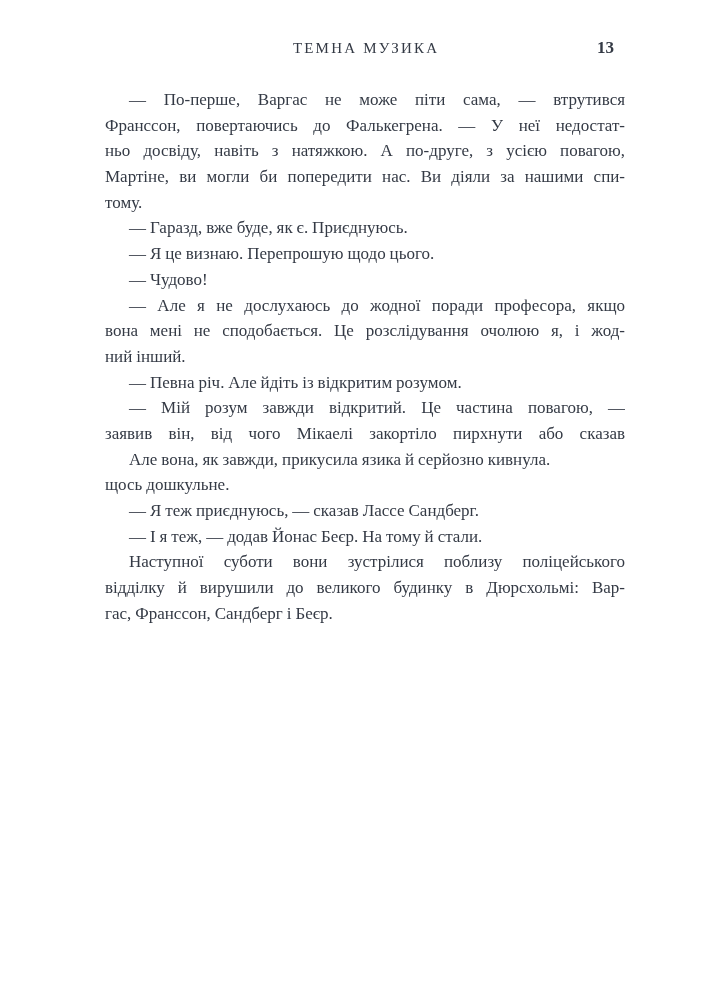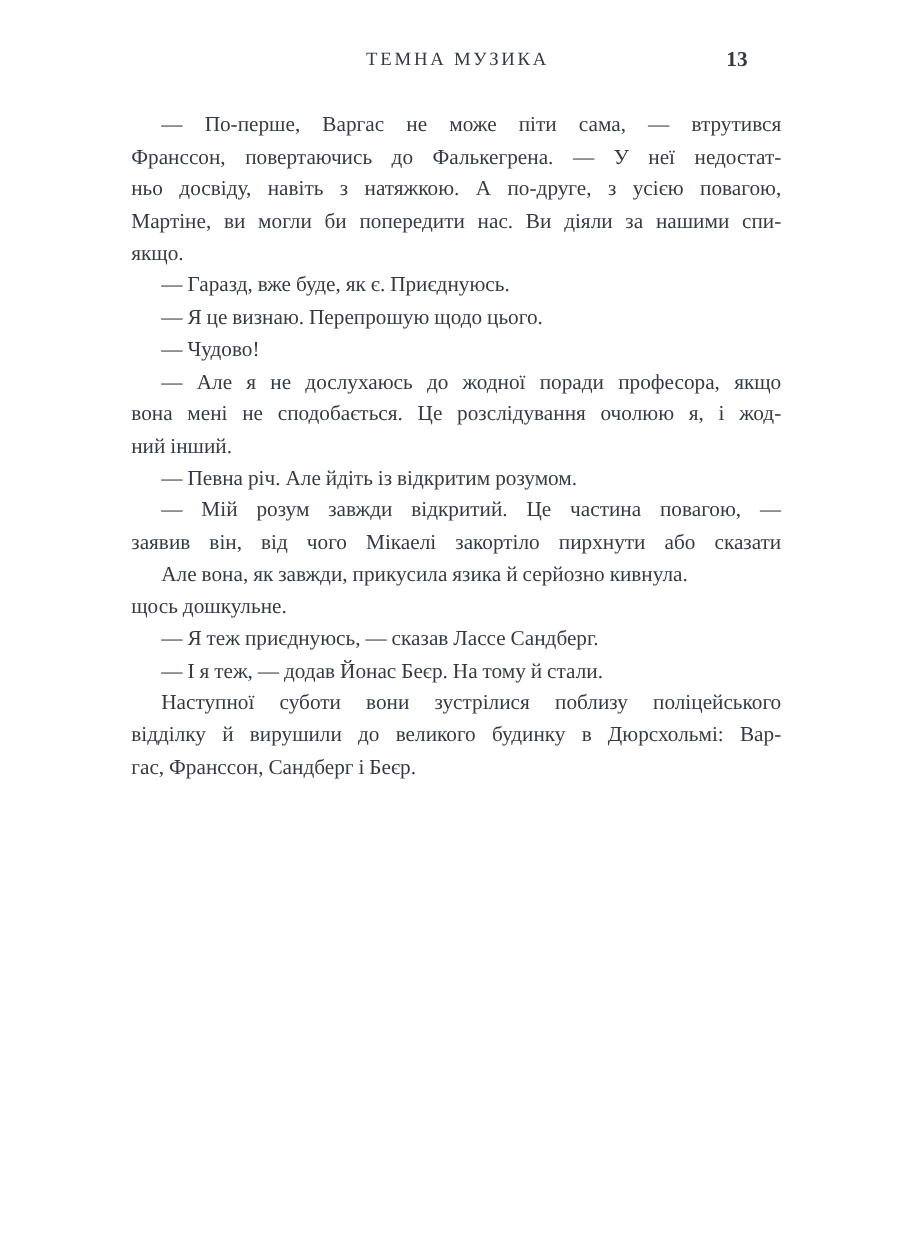--- a/index.html
+++ b/index.html
@@ -36,21 +36,21 @@
     font-size: 15px;
     letter-spacing: 2.2px;
     line-height: 20px;
     color: var(--ink);
     text-indent: 2.2px; 
     white-space: nowrap;
   }
   .page-number {
     position: absolute;
     top: 0;
-    right: 27px;
+    right: 11px;
     font-size: 17px;
     font-weight: bold;
     line-height: 20px;
     color: var(--ink);
   }
   
   .text-block {
     position: absolute;
     top: 87px;
     left: 105px;
@@ -80,30 +80,30 @@
   <header class="running-head">
     <span class="head-title">ТЕМНА МУЗИКА</span>
     <span class="page-number">13</span>
   </header>
 
   <main class="text-block">
       <div class="line first">— По-перше, Варгас не може піти сама, — втрутився</div>
       <div class="line">Франссон, повертаючись до Фалькегрена. — У неї недостат-</div>
       <div class="line">ньо досвіду, навіть з натяжкою. А по-друге, з усією повагою,</div>
       <div class="line">Мартіне, ви могли би попередити нас. Ви діяли за нашими спи-</div>
-      <div class="line last">якщо.</div>
+      <div class="line last">тому.</div>
       <div class="line first last">— Гаразд, вже буде, як є. Приєднуюсь.</div>
       <div class="line first last">— Я це визнаю. Перепрошую щодо цього.</div>
       <div class="line first last">— Чудово!</div>
       <div class="line first">— Але я не дослухаюсь до жодної поради професора, якщо</div>
       <div class="line">вона мені не сподобається. Це розслідування очолюю я, і жод-</div>
       <div class="line last">ний інший.</div>
       <div class="line first last">— Певна річ. Але йдіть із відкритим розумом.</div>
       <div class="line first">— Мій розум завжди відкритий. Це частина повагою, —</div>
-      <div class="line">заявив він, від чого Мікаелі закортіло пирхнути або сказати</div>
+      <div class="line">заявив він, від чого Мікаелі закортіло пирхнути або сказав</div>
       <div class="line first last">Але вона, як завжди, прикусила язика й серйозно кивнула.</div>
       <div class="line last">щось дошкульне.</div>
       <div class="line first last">— Я теж приєднуюсь, — сказав Лассе Сандберг.</div>
       <div class="line first last">— І я теж, — додав Йонас Беєр. На тому й стали.</div>
       <div class="line first">Наступної суботи вони зустрілися поблизу поліцейського</div>
       <div class="line">відділку й вирушили до великого будинку в Дюрсхольмі: Вар-</div>
       <div class="line last">гас, Франссон, Сандберг і Беєр.</div>
     </main>
 </div>
 

